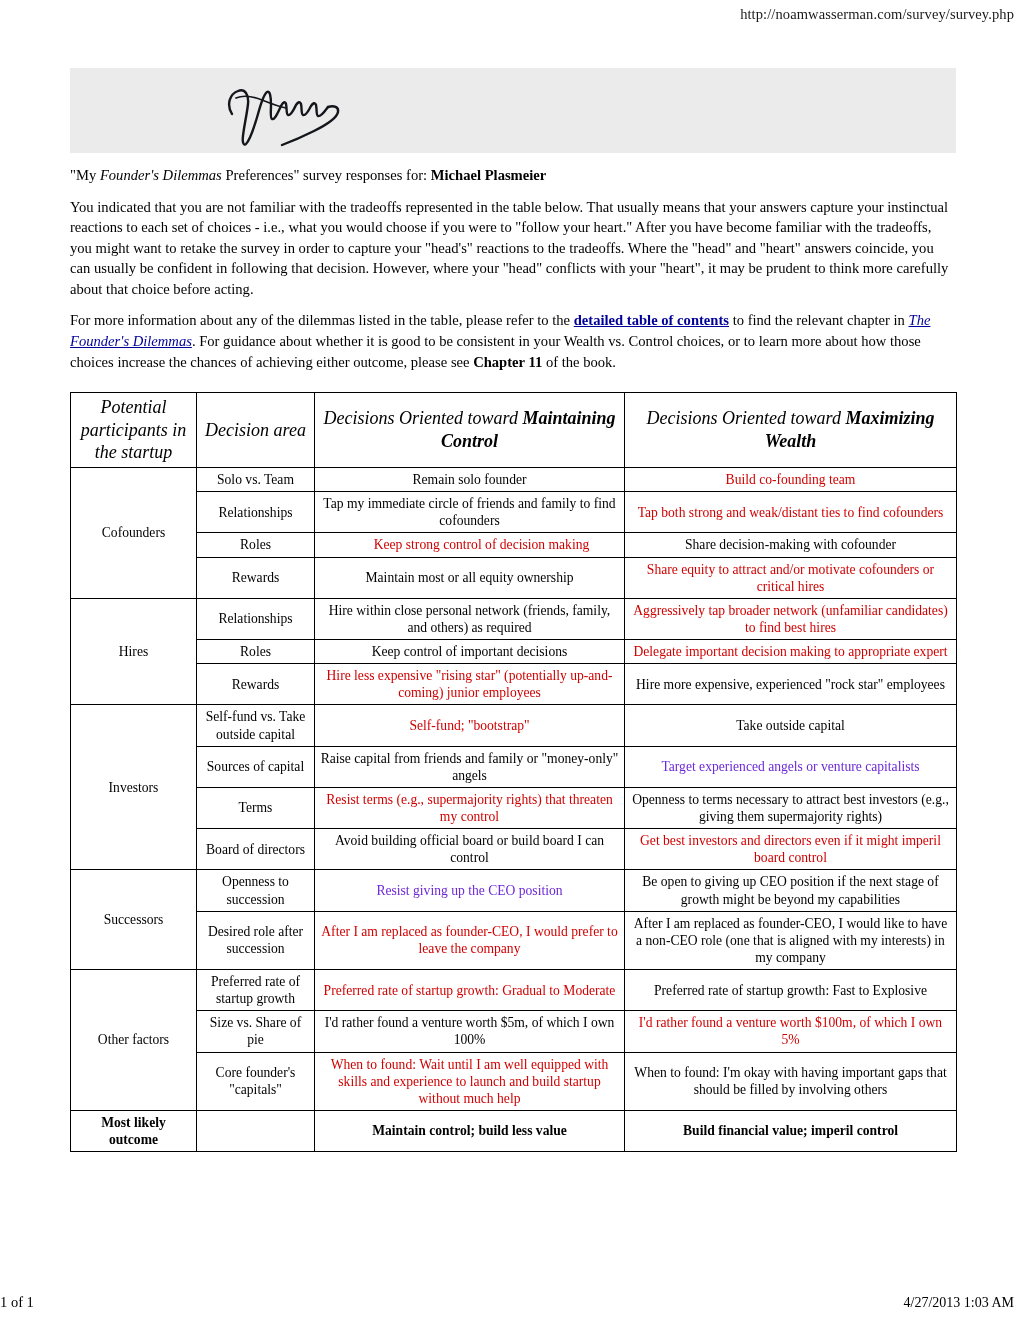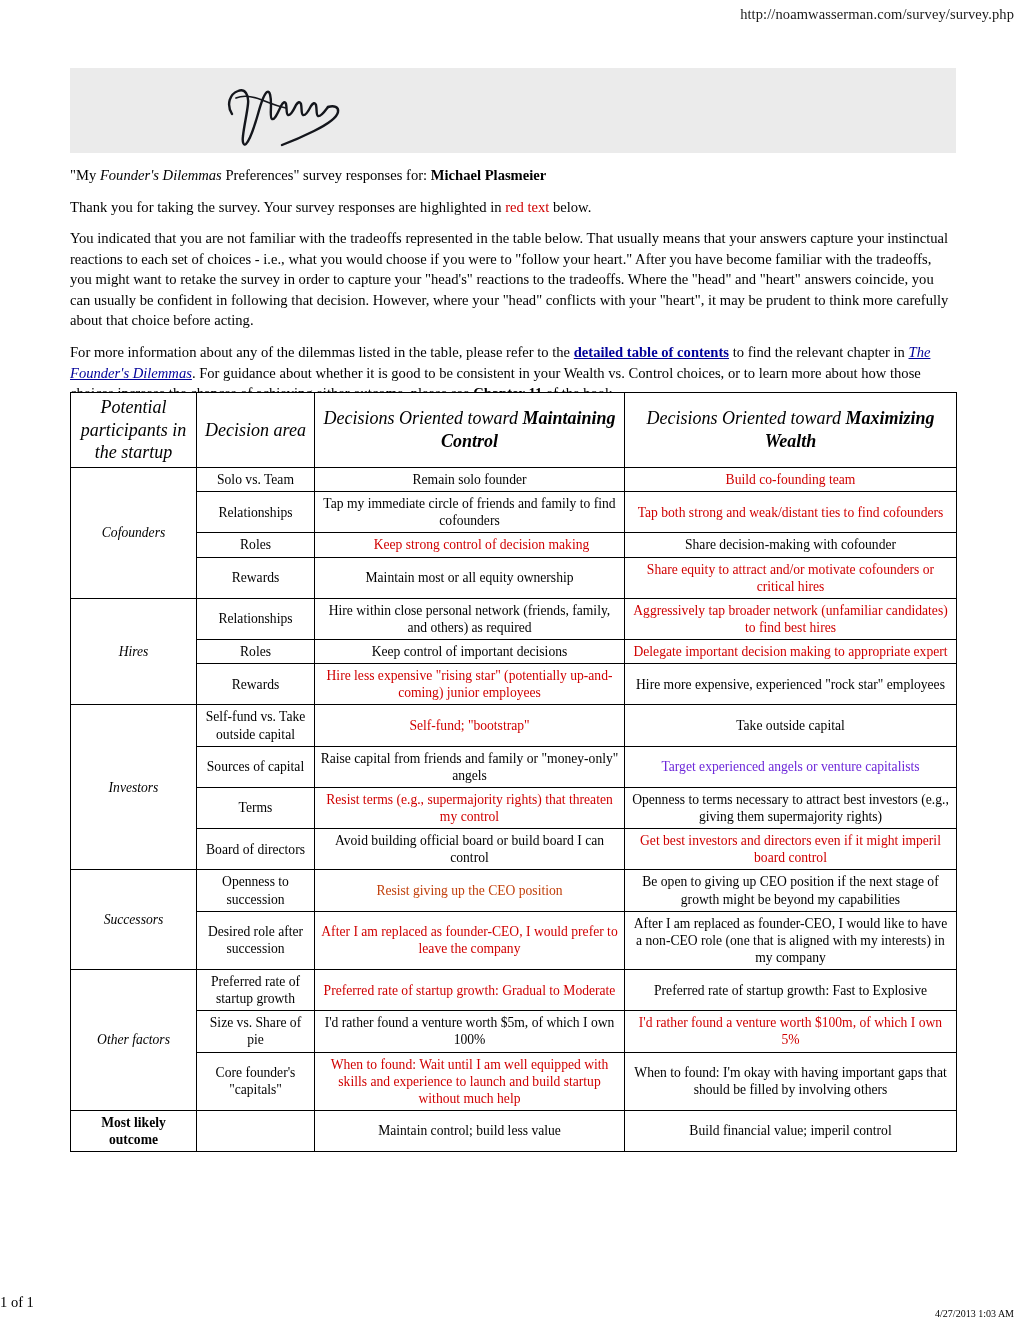--- a/index.html
+++ b/index.html
@@ -92,43 +92,42 @@
   }
   #matrix thead th {
     font-style: italic;
     font-weight: normal;
     height: 52px;
     font-size: 18px;
   }
   #matrix thead th b { font-weight: bold; font-style: italic; }
   td.group {
     vertical-align: middle;
-    font-style: italic;
   }
   td.outcome-label {
     font-weight: bold;
   }
   td.outcome-val {
-    font-weight: normal;
+    font-weight: bold;
   }
   td.choice.red { color: #d00000; }
 
   
   #footer-left {
     position: absolute;
     left: 0px;
     bottom: 14px;
     font-size: 14.5px;
     text-align: right;
   }
   #footer-right {
     position: absolute;
     right: 10px;
-    bottom: 6px;
-    font-size: 10px;
+    bottom: 14px;
+    font-size: 14px;
     font-family: Liberation Serif, serif;
   }
 </style>
 </head>
 <body>
 
 <div id="url-bar">http://noamwasserman.com/survey/survey.php</div>
 
 <div id="banner">
   <div id="signature">
@@ -140,23 +139,20 @@
       </g>
     </svg>
   </div>
 </div>
 
 <div id="prose">
   <p class="tight">
     <span>"My </span><span class="ital">Founder's Dilemmas</span><span> Preferences" survey responses for: </span><span class="bold">Michael Plasmeier</span>
   </p>
 
-  <p class="tight">
-    <span>Thank you for taking the survey. Your survey responses are highlighted in </span><span class="red">red text</span><span> below.</span>
-  </p>
 
   <p>You indicated that you are not familiar with the tradeoffs represented in the table below. That usually means that your answers capture your instinctual reactions to each set of choices - i.e., what you would choose if you were to "follow your heart." After you have become familiar with the tradeoffs, you might want to retake the survey in order to capture your "head's" reactions to the tradeoffs. Where the "head" and "heart" answers coincide, you can usually be confident in following that decision. However, where your "head" conflicts with your "heart", it may be prudent to think more carefully about that choice before acting.</p>
 
   <p>
     <span>For more information about any of the dilemmas listed in the table, please refer to the </span><a class="doclink bold" href="#">detailed table of contents</a><span> to find the relevant chapter in </span><a class="doclink ital" href="#">The Founder's Dilemmas</a><span>. For guidance about whether it is good to be consistent in your Wealth vs. Control choices, or to learn more about how those choices increase the chances of achieving either outcome, please see </span><span class="bold">Chapter 11</span><span> of the book.</span>
   </p>
 </div>
 
 <table id="matrix">
   <colgroup>
@@ -228,21 +224,21 @@
         <td class="choice">Openness to terms necessary to attract best investors (e.g., giving them supermajority rights)</td>
       </tr>
       <tr>
         <td>Board of directors</td>
         <td class="choice">Avoid building official board or build board I can control</td>
         <td class="choice red" style="color: rgb(208, 0, 0);">Get best investors and directors even if it might imperil board control</td>
       </tr>
       <tr>
         <td class="group" rowspan="2">Successors</td>
         <td>Openness to succession</td>
-        <td class="choice red" style="color: #c2410c;">Resist giving up the CEO position</td>
+        <td class="choice red" style="color: #6d28d9;">Resist giving up the CEO position</td>
         <td class="choice">Be open to giving up CEO position if the next stage of growth might be beyond my capabilities</td>
       </tr>
       <tr>
         <td>Desired role after succession</td>
         <td class="choice red" style="color: rgb(208, 0, 0);">After I am replaced as founder-CEO, I would prefer to leave the company</td>
         <td class="choice">After I am replaced as founder-CEO, I would like to have a non-CEO role (one that is aligned with my interests) in my company</td>
       </tr>
       <tr>
         <td class="group" rowspan="3">Other factors</td>
         <td>Preferred rate of startup growth</td>

